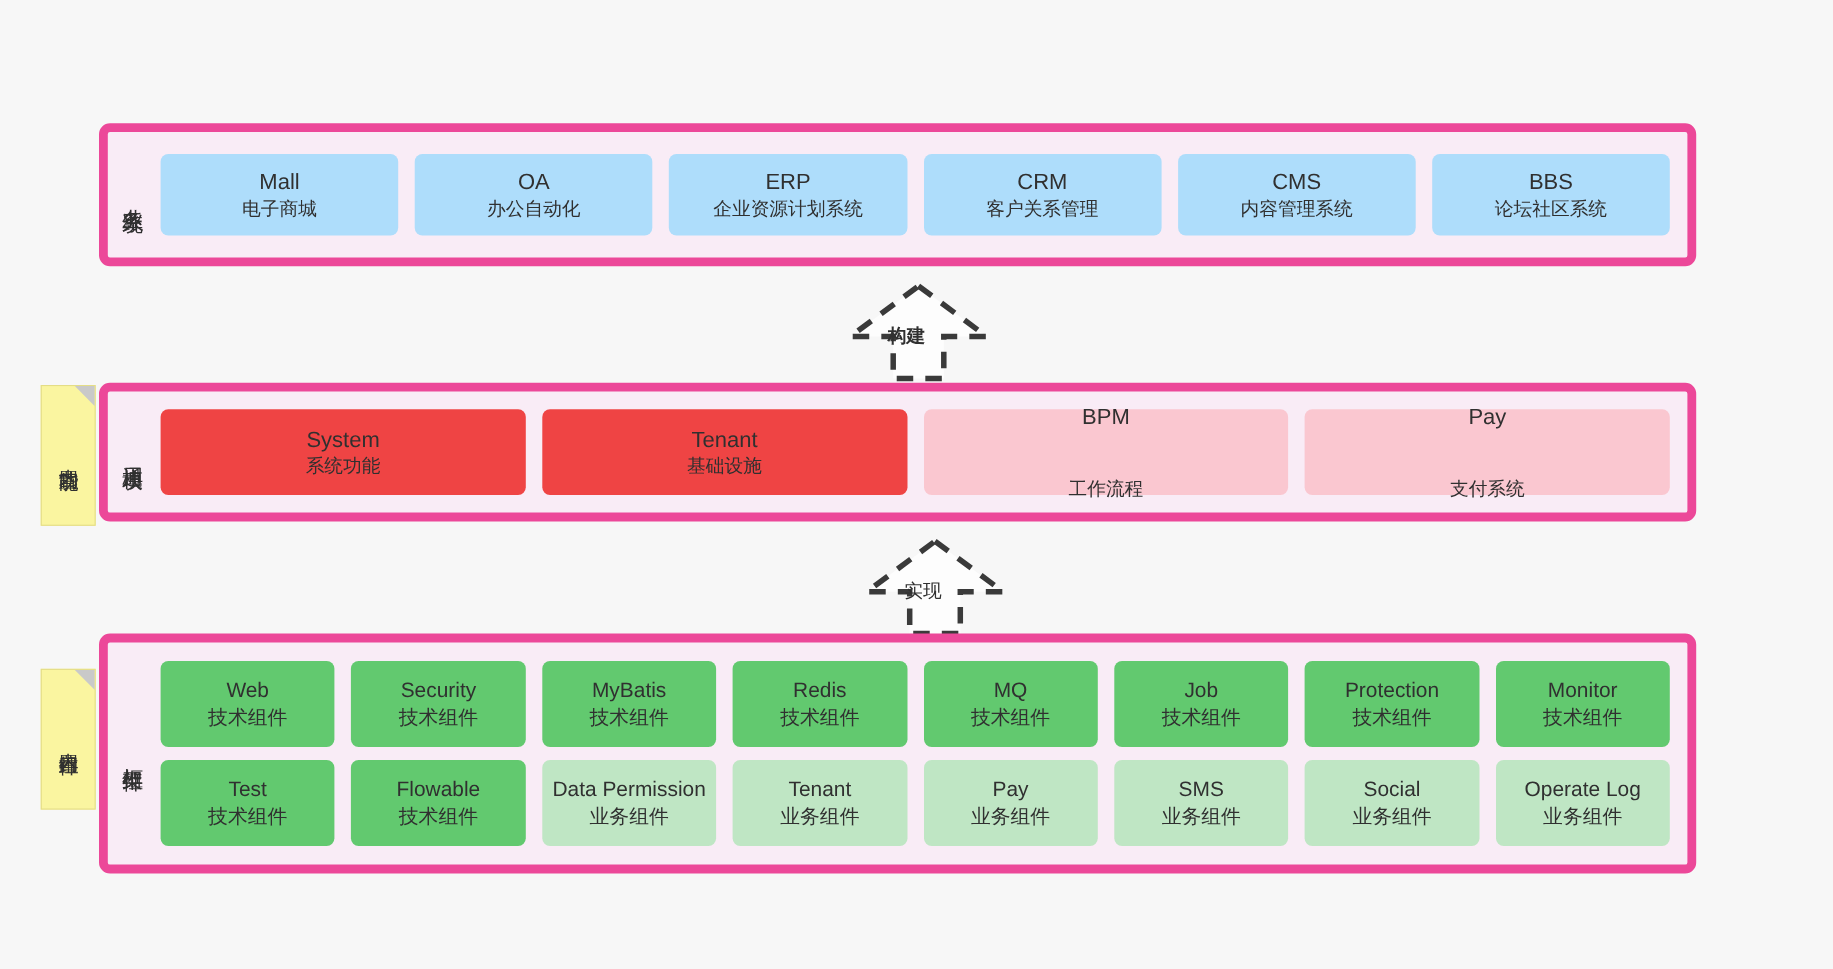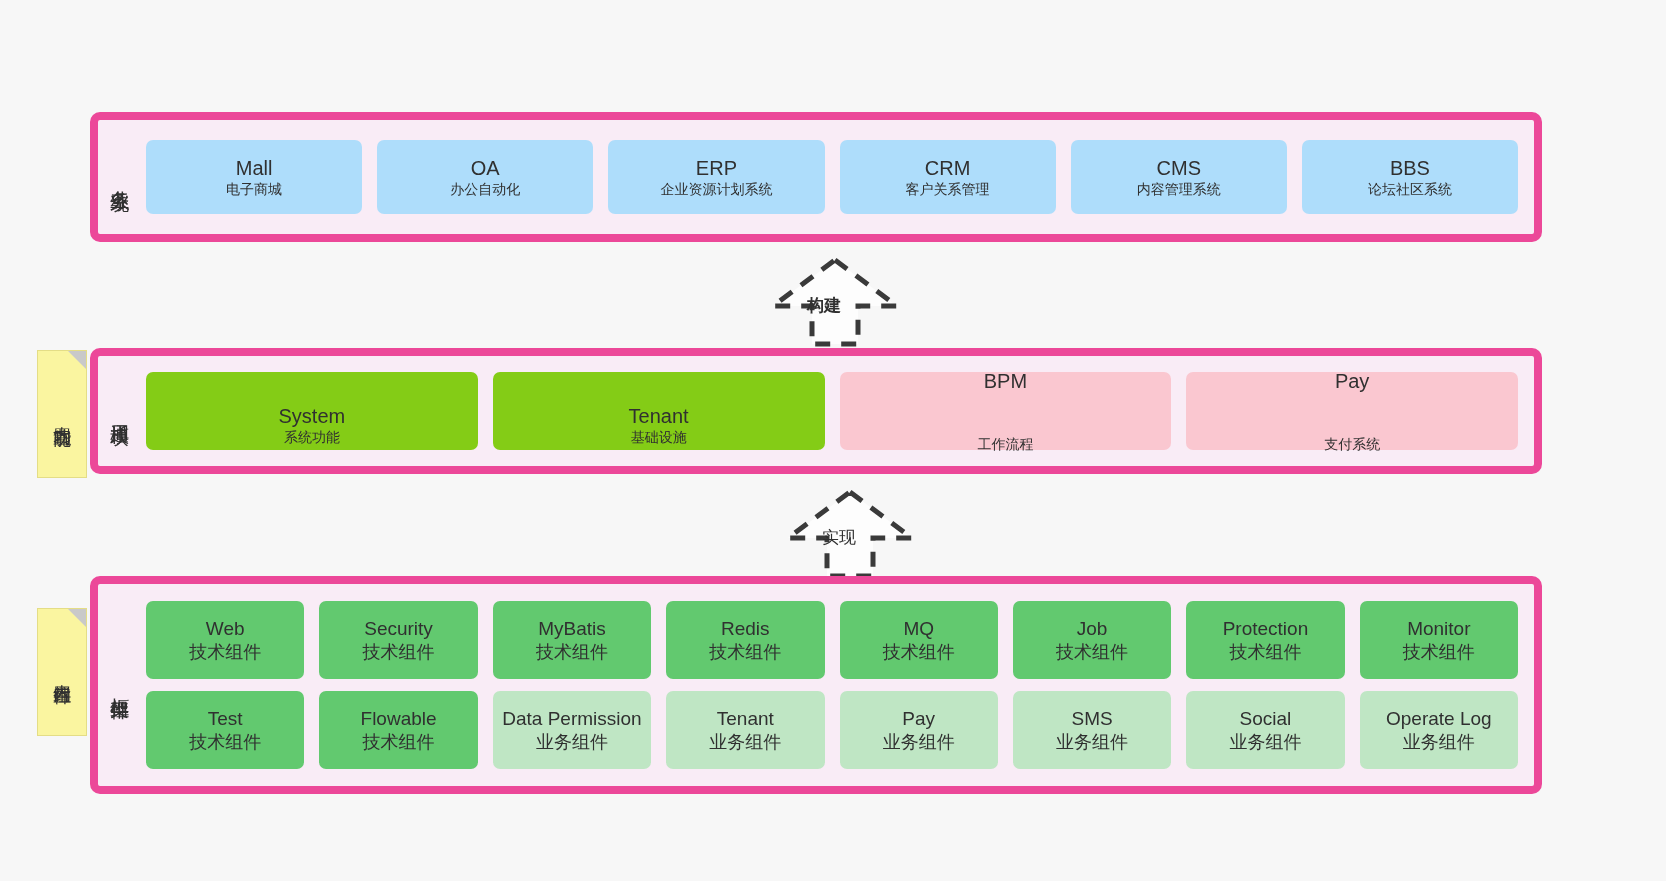--- a/index.html
+++ b/index.html
@@ -54,25 +54,25 @@
     border-radius:7px;
     display:flex;
     flex-direction:column;
     align-items:center;
     justify-content:center;
     text-align:center;
     box-sizing:border-box;
     padding:4px 6px;
   }
   .cell .t1{font-size:20px;line-height:1.24;color:#303030;}
-  .cell .t2{font-size:14px;line-height:1.24;color:#303030;}
+  .cell .t2{font-size:17px;line-height:1.24;color:#303030;}
 
   
   .fill-blue   {background:#AEDDFB;}
-  .fill-red    {background:#84cc16;justify-content:flex-end;}
+  .fill-red    {background:#ef4444;}
   .fill-pink   {background:#FAC7D0;gap:42px;}
   .fill-green  {background:#62C96F;}
   .fill-lgreen {background:#BFE6C4;}
 
   
   #sec-business{left:90px;top:112px;width:1452px;height:130px;}
   #sec-business .sec-body{padding:0 16px 0 4px;}
   #sec-business .cell{height:74px;}
 
   #sec-modules{left:90px;top:348px;width:1452px;height:126px;}

